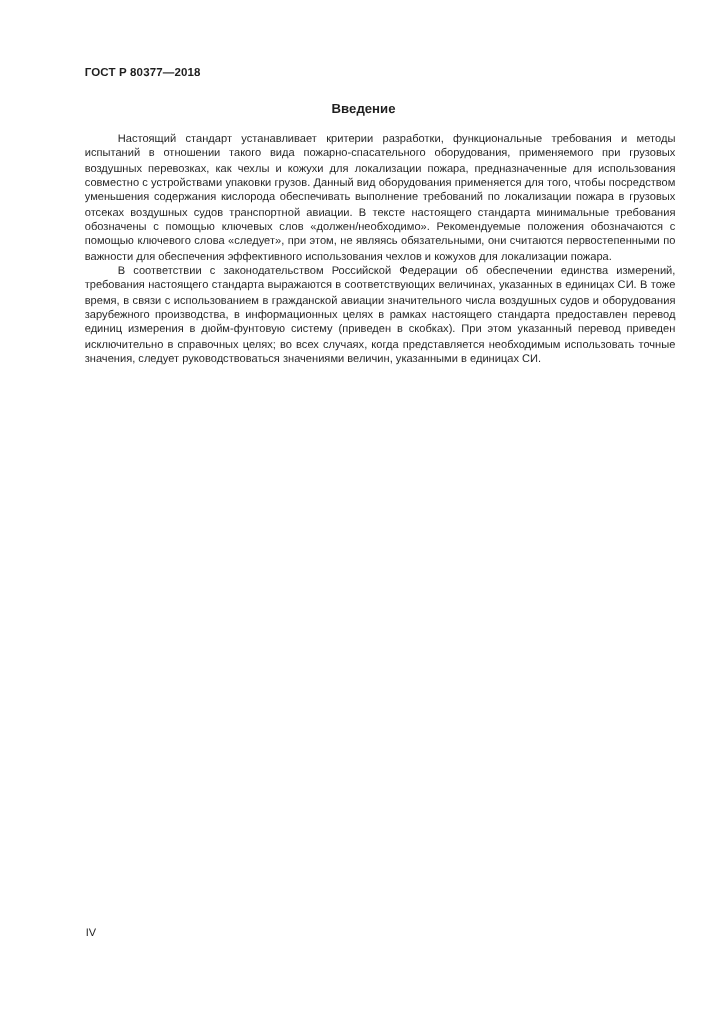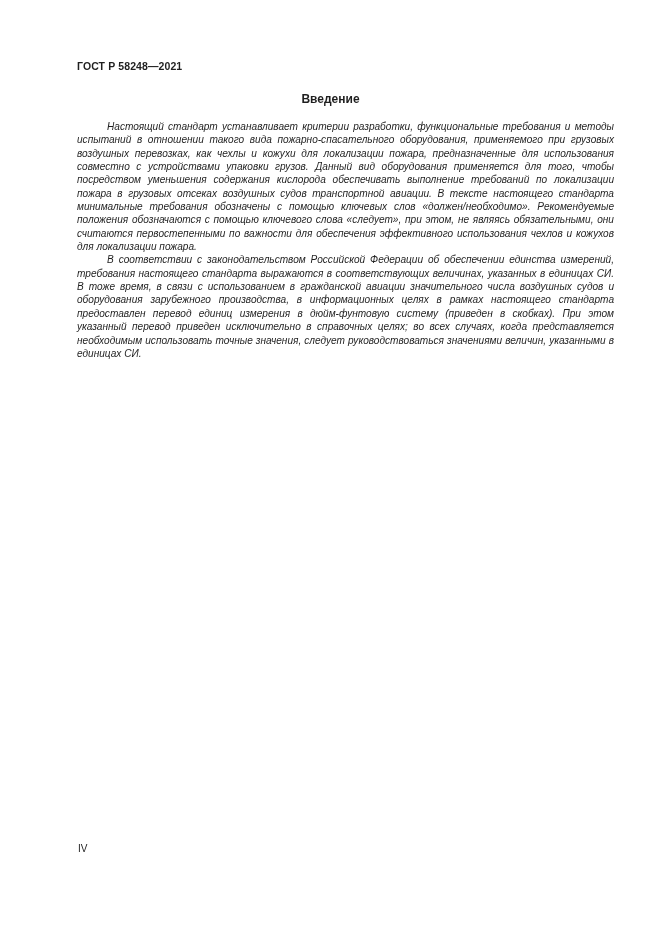--- a/index.html
+++ b/index.html
@@ -1,27 +1,27 @@
 <!DOCTYPE html>
 <html><head>
 <meta charset="utf-8">
 <style>
   html, body { margin: 0; padding: 0; background: #ffffff; }
   body { width: 661px; height: 935px; position: relative; overflow: hidden;
          font-family: "Liberation Sans", sans-serif; color: #1f1f1f; }
   .header { position: absolute; left: 77px; top: 60px; font-size: 10.5px; font-weight: bold; letter-spacing: 0.1px; }
   .title { position: absolute; left: 0; width: 661px; top: 92px; text-align: center; font-size: 12px; font-weight: bold; }
   .body-text { position: absolute; left: 77px; top: 120px; width: 537px; font-size: 10.1px; line-height: 13.35px; }
-  .para { margin: 0; text-indent: 30px; text-align: justify; font-style: italic; }
+  .para { margin: 0; text-indent: 30px; text-align: justify; }
   .page-num { position: absolute; left: 78px; top: 843px; font-size: 10px; }
 </style>
 </head>
 <body>
 
-<div class="header">ГОСТ Р 58248—2021</div>
+<div class="header">ГОСТ Р 80377—2018</div>
 
 <div class="title">Введение</div>
 
 <div class="body-text">
   <p class="para">Настоящий стандарт устанавливает критерии разработки, функциональные требования и методы испытаний в отношении такого вида пожарно-спасательного оборудования, применяемого при грузовых воздушных перевозках, как чехлы и кожухи для локализации пожара, предназначенные для использования совместно с устройствами упаковки грузов. Данный вид оборудования применяется для того, чтобы посредством уменьшения содержания кислорода обеспечивать выполнение требований по локализации пожара в грузовых отсеках воздушных судов транспортной авиации. В тексте настоящего стандарта минимальные требования обозначены с помощью ключевых слов «должен/необходимо». Рекомендуемые положения обозначаются с помощью ключевого слова «следует», при этом, не являясь обязательными, они считаются первостепенными по важности для обеспечения эффективного использования чехлов и кожухов для локализации пожара.</p>
   <p class="para">В соответствии с законодательством Российской Федерации об обеспечении единства измерений, требования настоящего стандарта выражаются в соответствующих величинах, указанных в единицах СИ. В тоже время, в связи с использованием в гражданской авиации значительного числа воздушных судов и оборудования зарубежного производства, в информационных целях в рамках настоящего стандарта предоставлен перевод единиц измерения в дюйм-фунтовую систему (приведен в скобках). При этом указанный перевод приведен исключительно в справочных целях; во всех случаях, когда представляется необходимым использовать точные значения, следует руководствоваться значениями величин, указанными в единицах СИ.</p>
 </div>
 
 <div class="page-num">IV</div>
 

